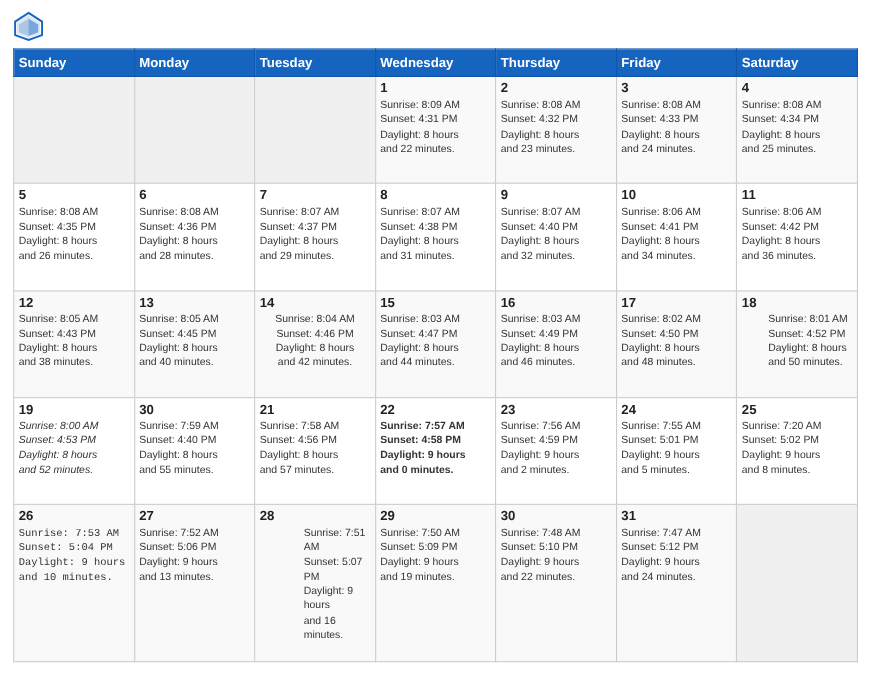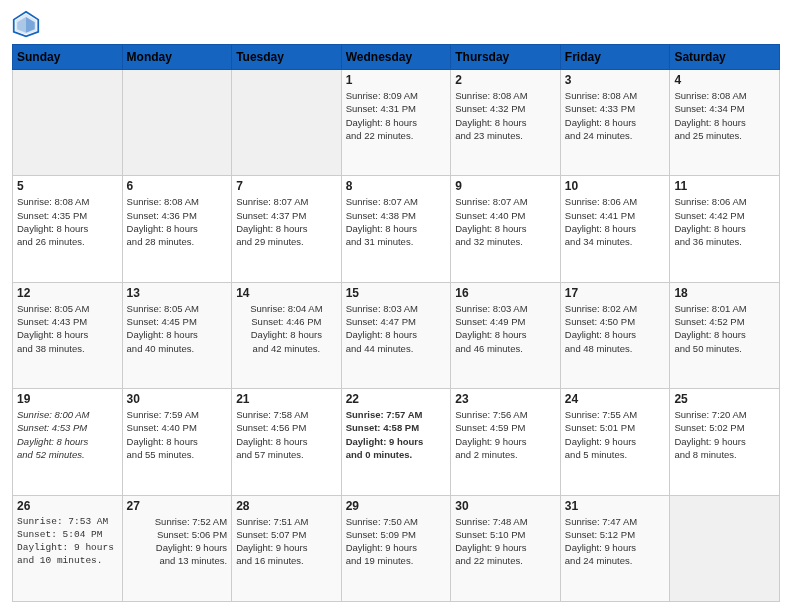--- a/index.html
+++ b/index.html
@@ -54,21 +54,21 @@
     }
     .calendar {
       flex: 1;
       border: 1px solid #ccc;
       border-collapse: collapse;
       width: 100%;
       table-layout: fixed;
     }
     .calendar thead tr th {
       background: #1565c0;
-      color: #000000;
+      color: #ffffff;
       font-size: 12px;
       font-weight: bold;
       padding: 5px 4px;
       text-align: left;
       border: 1px solid #1155aa;
     }
     .calendar tbody tr td {
       border: 1px solid #ccc;
       vertical-align: top;
       padding: 3px 4px;
@@ -257,21 +257,21 @@
           </td>
           <td>
             <span class="day-num">17</span>
             <div class="day-info" style="white-space: pre-line;">Sunrise: 8:02 AM
 Sunset: 4:50 PM
 Daylight: 8 hours
 and 48 minutes.</div>
           </td>
           <td>
             <span class="day-num">18</span>
-            <div class="day-info" style="white-space: pre-line;">Sunrise: 8:01 AM
+            <div class="day-info" style="white-space: pre-line; margin-left: 24px;">Sunrise: 8:01 AM
 Sunset: 4:52 PM
 Daylight: 8 hours
 and 50 minutes.</div>
           </td>
         </tr>
         <tr>
           <td>
             <span class="day-num">19</span>
             <div class="day-info" style="white-space: pre-line; font-style: italic;">Sunrise: 8:00 AM
 Sunset: 4:53 PM
@@ -324,28 +324,28 @@
         <tr>
           <td>
             <span class="day-num">26</span>
             <div class="day-info" style="white-space: pre-line; font-family: Liberation Mono, monospace;">Sunrise: 7:53 AM
 Sunset: 5:04 PM
 Daylight: 9 hours
 and 10 minutes.</div>
           </td>
           <td>
             <span class="day-num">27</span>
-            <div class="day-info" style="white-space: pre-line; text-align: right;">Sunrise: 7:52 AM
+            <div class="day-info" style="white-space: pre-line;">Sunrise: 7:52 AM
 Sunset: 5:06 PM
 Daylight: 9 hours
 and 13 minutes.</div>
           </td>
           <td>
             <span class="day-num">28</span>
-            <div class="day-info" style="white-space: pre-line;">Sunrise: 7:51 AM
+            <div class="day-info" style="white-space: pre-line; margin-left: 40px;">Sunrise: 7:51 AM
 Sunset: 5:07 PM
 Daylight: 9 hours
 and 16 minutes.</div>
           </td>
           <td>
             <span class="day-num">29</span>
             <div class="day-info" style="white-space: pre-line;">Sunrise: 7:50 AM
 Sunset: 5:09 PM
 Daylight: 9 hours
 and 19 minutes.</div>

